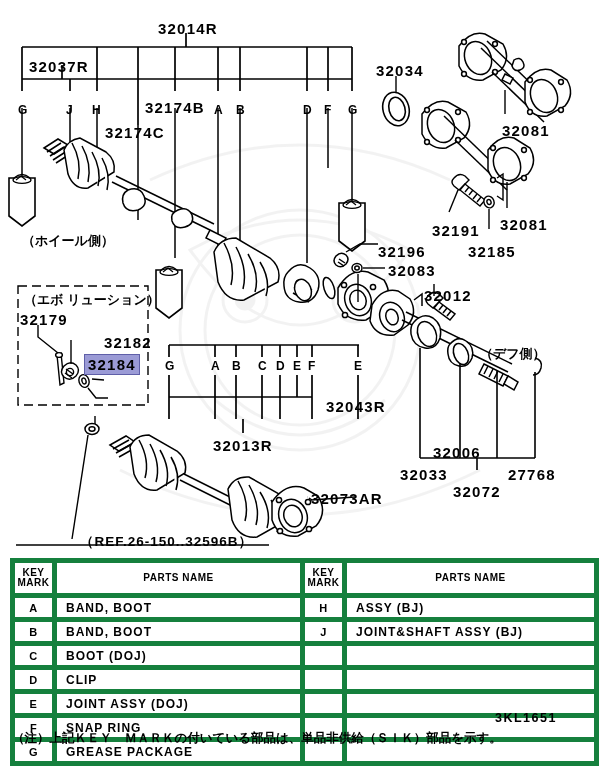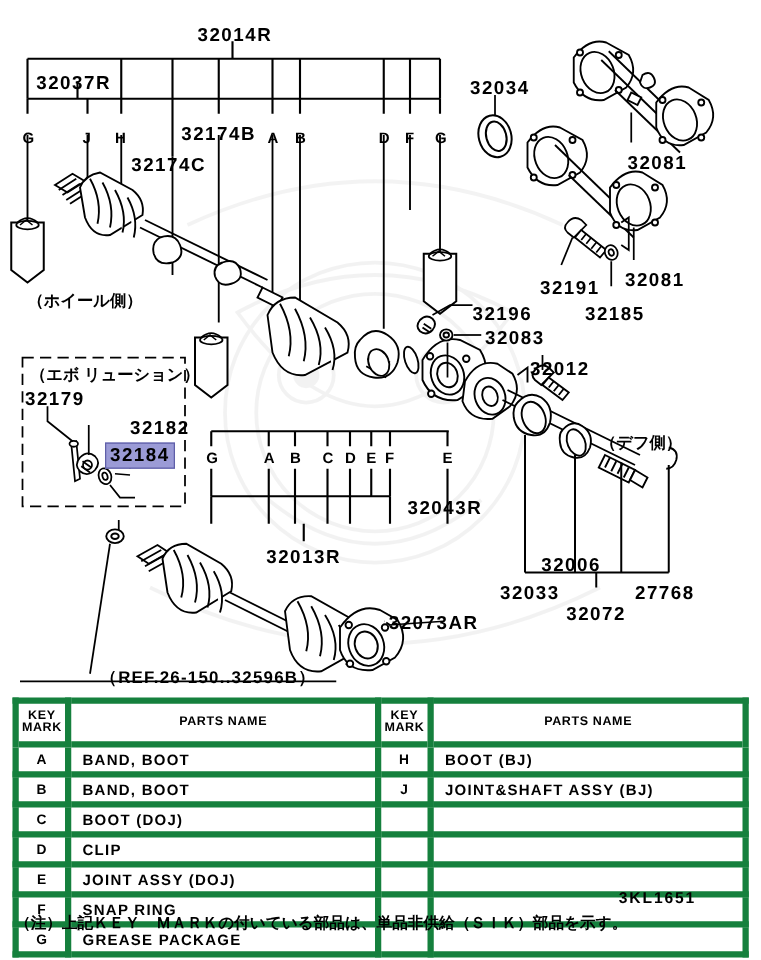--- a/index.html
+++ b/index.html
@@ -425,21 +425,21 @@
         <div>MARK</div>
       </td>
       <td class="thd">PARTS NAME</td>
     </tr>
   </thead>
   <tbody id="tbody">
       <tr>
         <td class="cKey">A</td>
         <td class="cName">BAND, BOOT</td>
         <td class="cKey vsep">H</td>
-        <td class="cName">BOOT (BJ)</td>
+        <td class="cName">ASSY (BJ)</td>
       </tr>
       <tr>
         <td class="cKey">B</td>
         <td class="cName">BAND, BOOT</td>
         <td class="cKey vsep">J</td>
         <td class="cName">JOINT&amp;SHAFT ASSY (BJ)</td>
       </tr>
       <tr>
         <td class="cKey">C</td>
         <td class="cName">BOOT (DOJ)</td>

